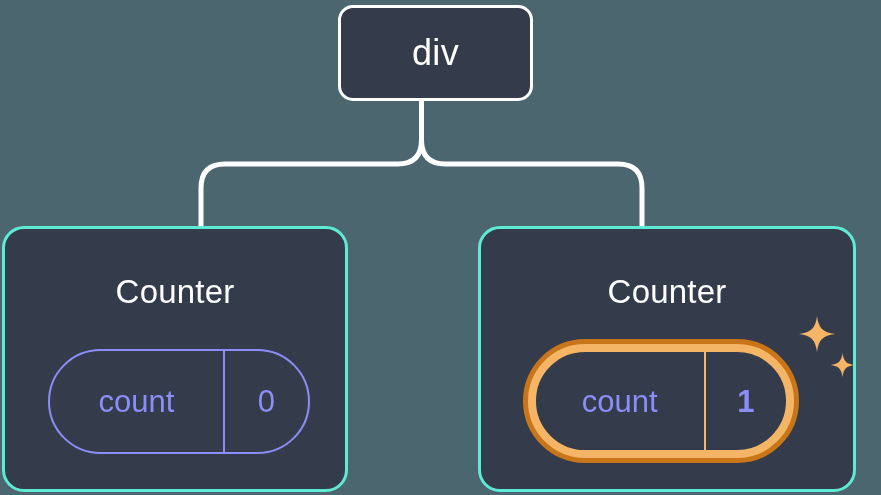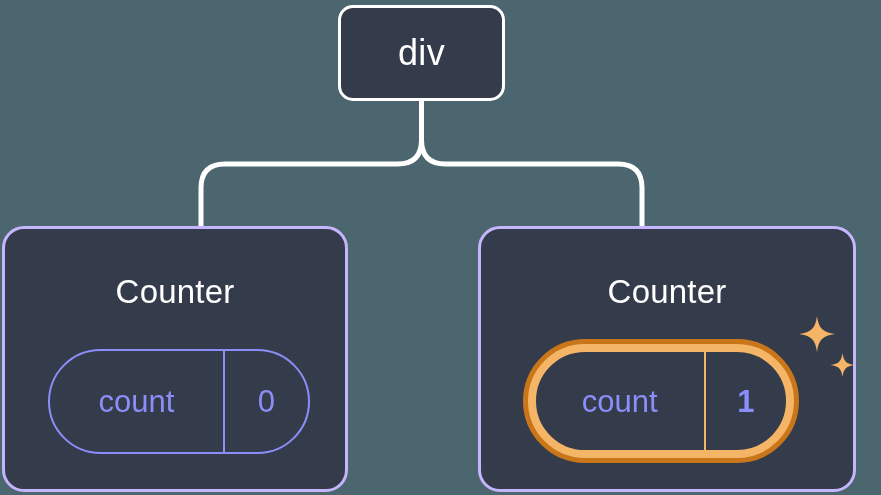--- a/index.html
+++ b/index.html
@@ -25,21 +25,21 @@
     width: 881px;
     height: 495px;
     pointer-events: none;
   }
 
   
   .node-root {
     position: absolute;
     left: 338px;
     top: 5px;
-    width: 167px;
+    width: 195px;
     height: 96px;
     box-sizing: border-box;
     background: #343b4a;
     border: 3px solid #ffffff;
     border-radius: 15px;
     display: flex;
     align-items: center;
     justify-content: center;
   }
   .node-root-label {
@@ -48,21 +48,21 @@
     font-weight: 300;
     letter-spacing: 0.3px;
     line-height: 1;
   }
 
   
   .card {
     position: absolute;
     box-sizing: border-box;
     background: #343b4a;
-    border: 3px solid #c4b5fd;
+    border: 3px solid #5eead4;
     border-radius: 22px;
     top: 226px;
     height: 266px;
   }
   .card-left  { left: 2px;   width: 346px; }
   .card-right { left: 478px; width: 378px; }
 
   .card-title {
     position: absolute;
     left: 0;

